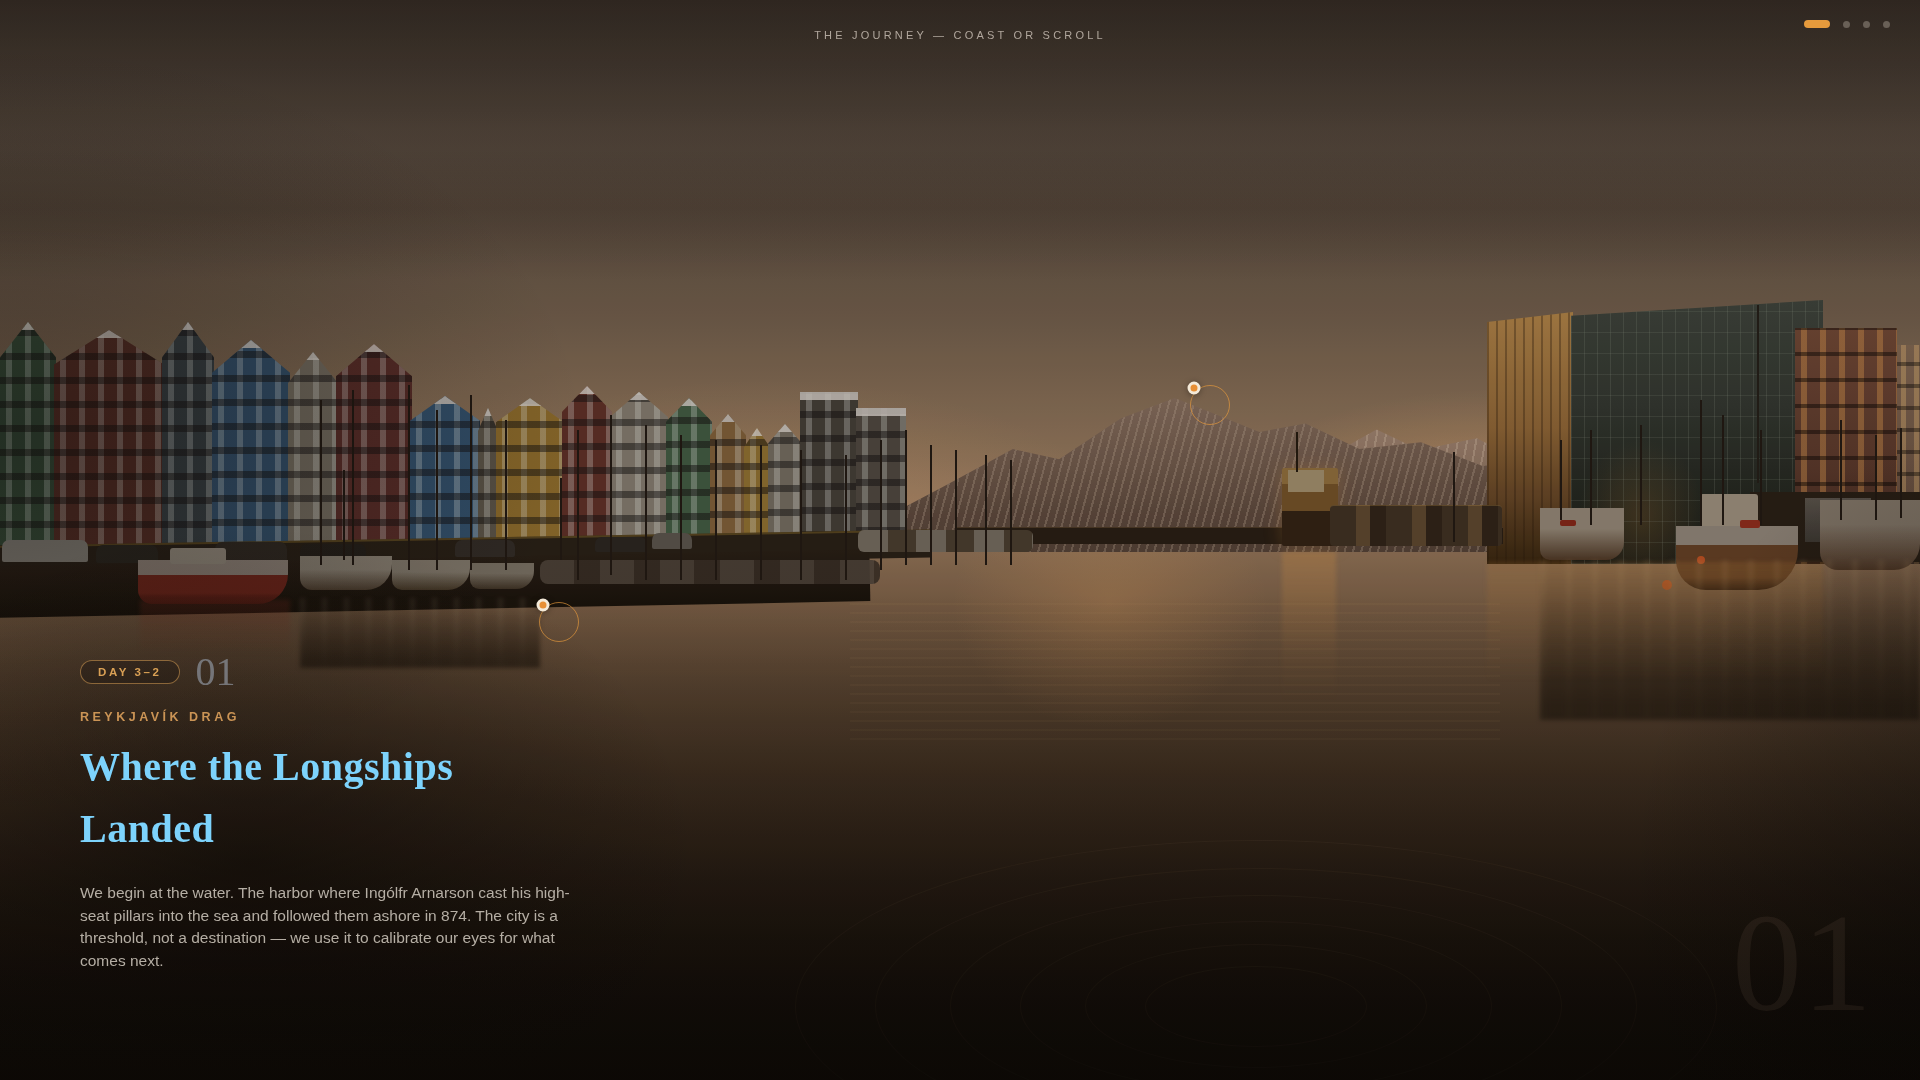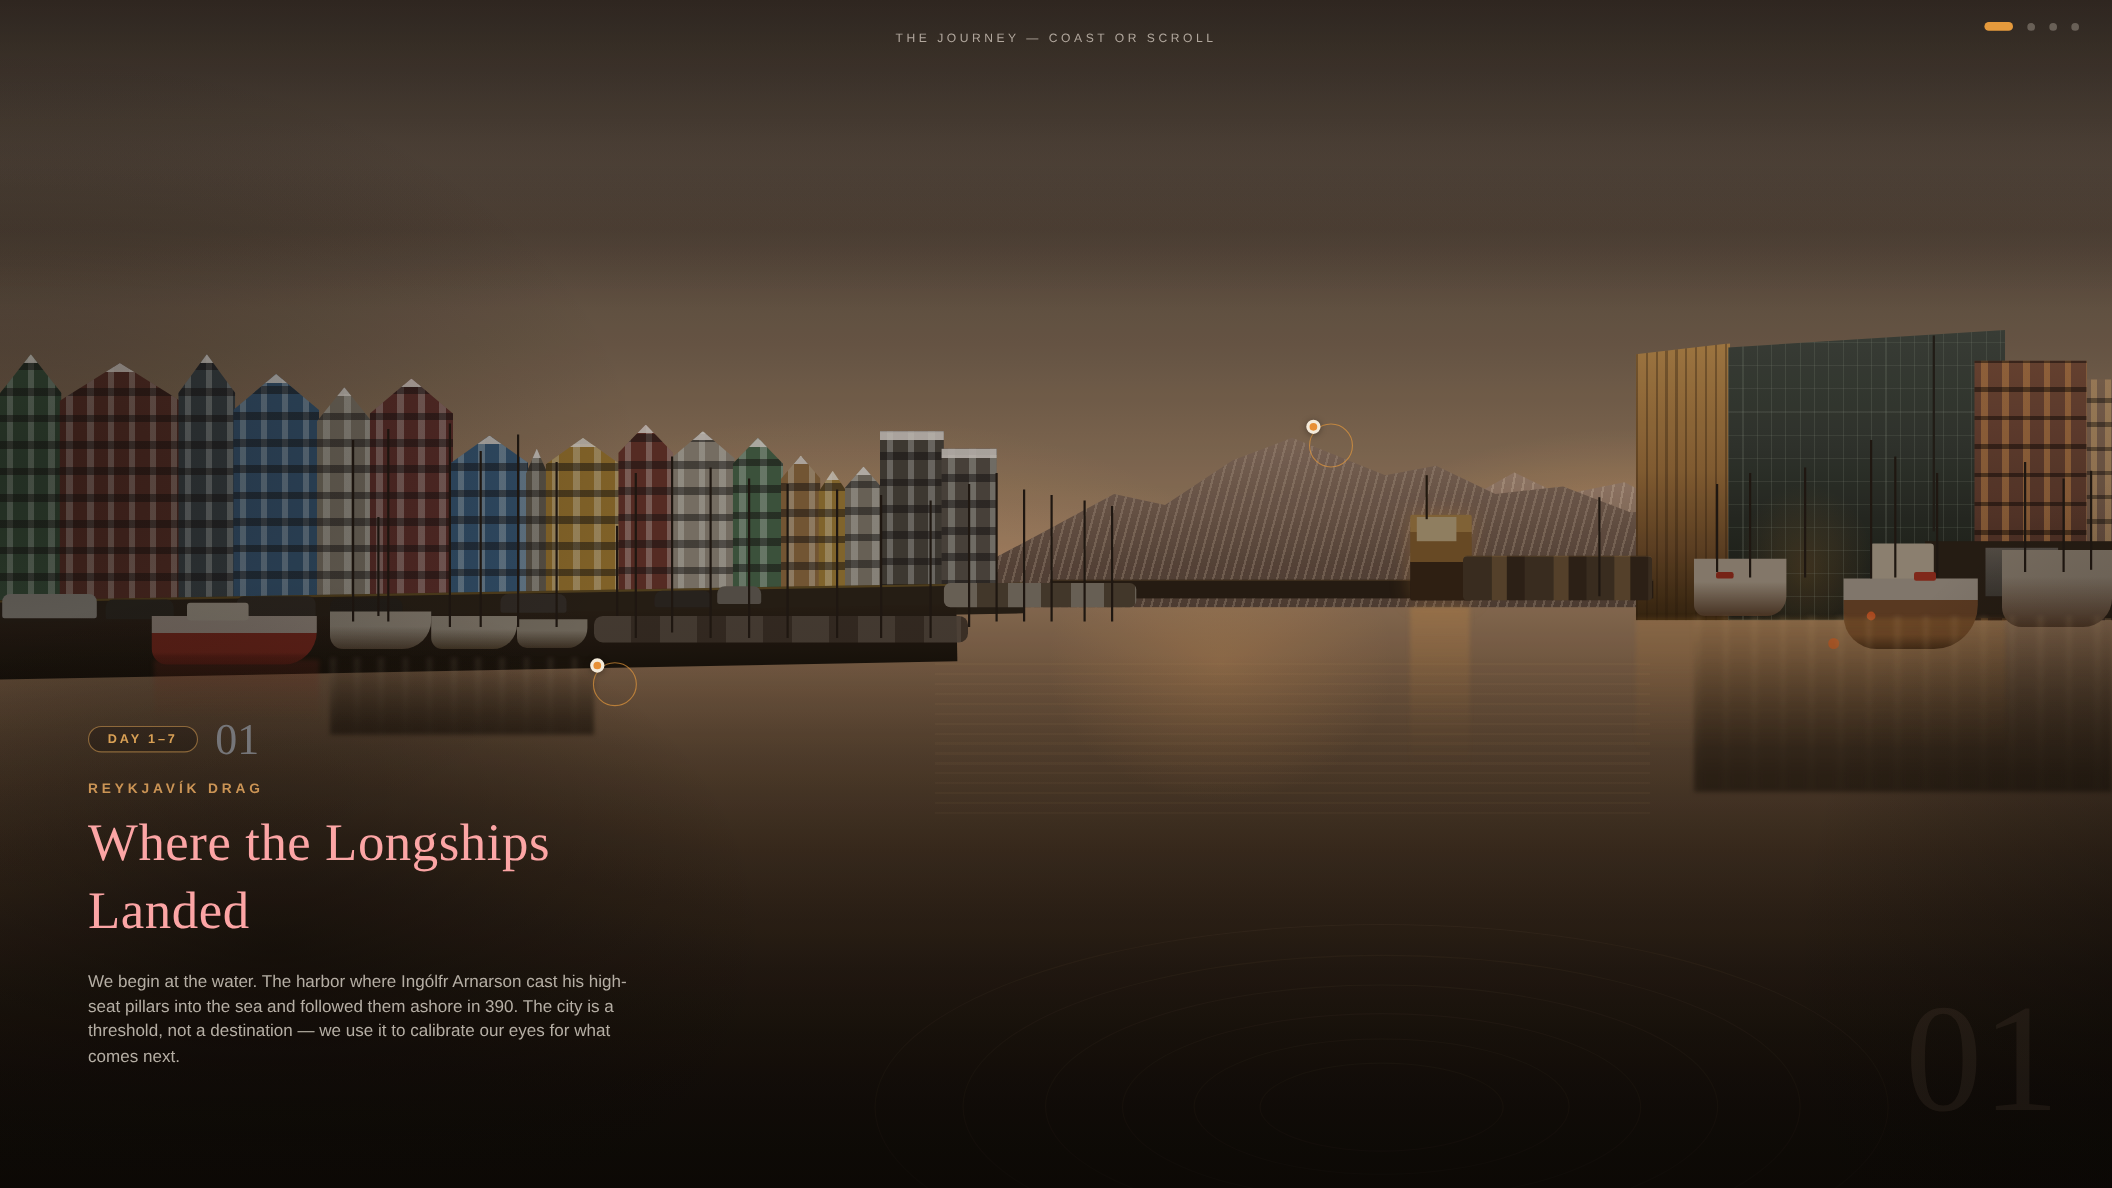--- a/index.html
+++ b/index.html
@@ -62,21 +62,21 @@
   .hotspot{position:absolute;width:0;height:0;}
   .hs-dot{position:absolute;width:7px;height:7px;border-radius:50%;background:#e78f35;border:3px solid #f4ead9;transform:translate(-50%,-50%);box-shadow:0 1px 6px rgba(0,0,0,.35);}
   .hs-ring{position:absolute;left:-4px;top:-3px;width:38px;height:38px;border-radius:50%;border:1px solid rgba(233,155,60,.65);}
 
   .info{position:absolute;left:80px;top:652px;width:540px;}
   .meta{display:flex;align-items:center;}
   .badge{display:inline-block;padding:5px 17px;border:1px solid rgba(217,160,85,.55);border-radius:999px;background:rgba(10,8,6,.25);
     color:#d9a055;font-size:11.5px;letter-spacing:2.6px;font-weight:600;}
   .bignum{margin-left:16px;font-family:"Liberation Serif",serif;font-size:40px;color:rgba(125,128,133,.88);line-height:1;}
   .location{margin-top:18px;font-size:12.5px;letter-spacing:3.5px;color:#cb9455;font-weight:600;}
-  h1.title{margin:12px 0 0 0;width:480px;font-family:"Liberation Serif",serif;font-weight:400;font-size:48px;line-height:62px;letter-spacing:.5px;color:#fca5a5;}
+  h1.title{margin:12px 0 0 0;width:480px;font-family:"Liberation Serif",serif;font-weight:700;font-size:40px;line-height:62px;letter-spacing:.5px;color:#7dd3fc;}
   .subtitle{margin:16px 0 0 0;font-family:"Liberation Serif",serif;font-style:italic;font-size:17px;color:#958e85;}
   .body-text{margin:22px 0 0 0;width:505px;font-size:15.5px;line-height:22.5px;color:#b5aea4;}
   .watermark{position:absolute;right:48px;top:893px;font-family:"Liberation Serif",serif;font-size:140px;line-height:1;color:rgba(222,190,152,.07);}
 </style>
 </head>
 <body>
 
 <div class="stage">
 
   <div class="scene" aria-hidden="true">
@@ -218,22 +218,22 @@
         <span class="hs-dot"></span>
       </div>
       <div class="hotspot" style="left: 28.3%; top: 56%;">
         <span class="hs-ring"></span>
         <span class="hs-dot"></span>
       </div>
     </div>
 
   <section class="info">
     <div class="meta">
-      <span class="badge">DAY 1–7</span>
+      <span class="badge">DAY 3–2</span>
       <span class="bignum">01</span>
     </div>
     <div class="location">REYKJAVÍK DRAG</div>
     <h1 class="title">Where the Longships Landed</h1>
-    <p class="body-text">We begin at the water. The harbor where Ingólfr Arnarson cast his high-seat pillars into the sea and followed them ashore in 390. The city is a threshold, not a destination — we use it to calibrate our eyes for what comes next.</p>
+    <p class="body-text">We begin at the water. The harbor where Ingólfr Arnarson cast his high-seat pillars into the sea and followed them ashore in 874. The city is a threshold, not a destination — we use it to calibrate our eyes for what comes next.</p>
   </section>
 
   <div class="watermark">01</div>
 </div>
 
 </body></html>

